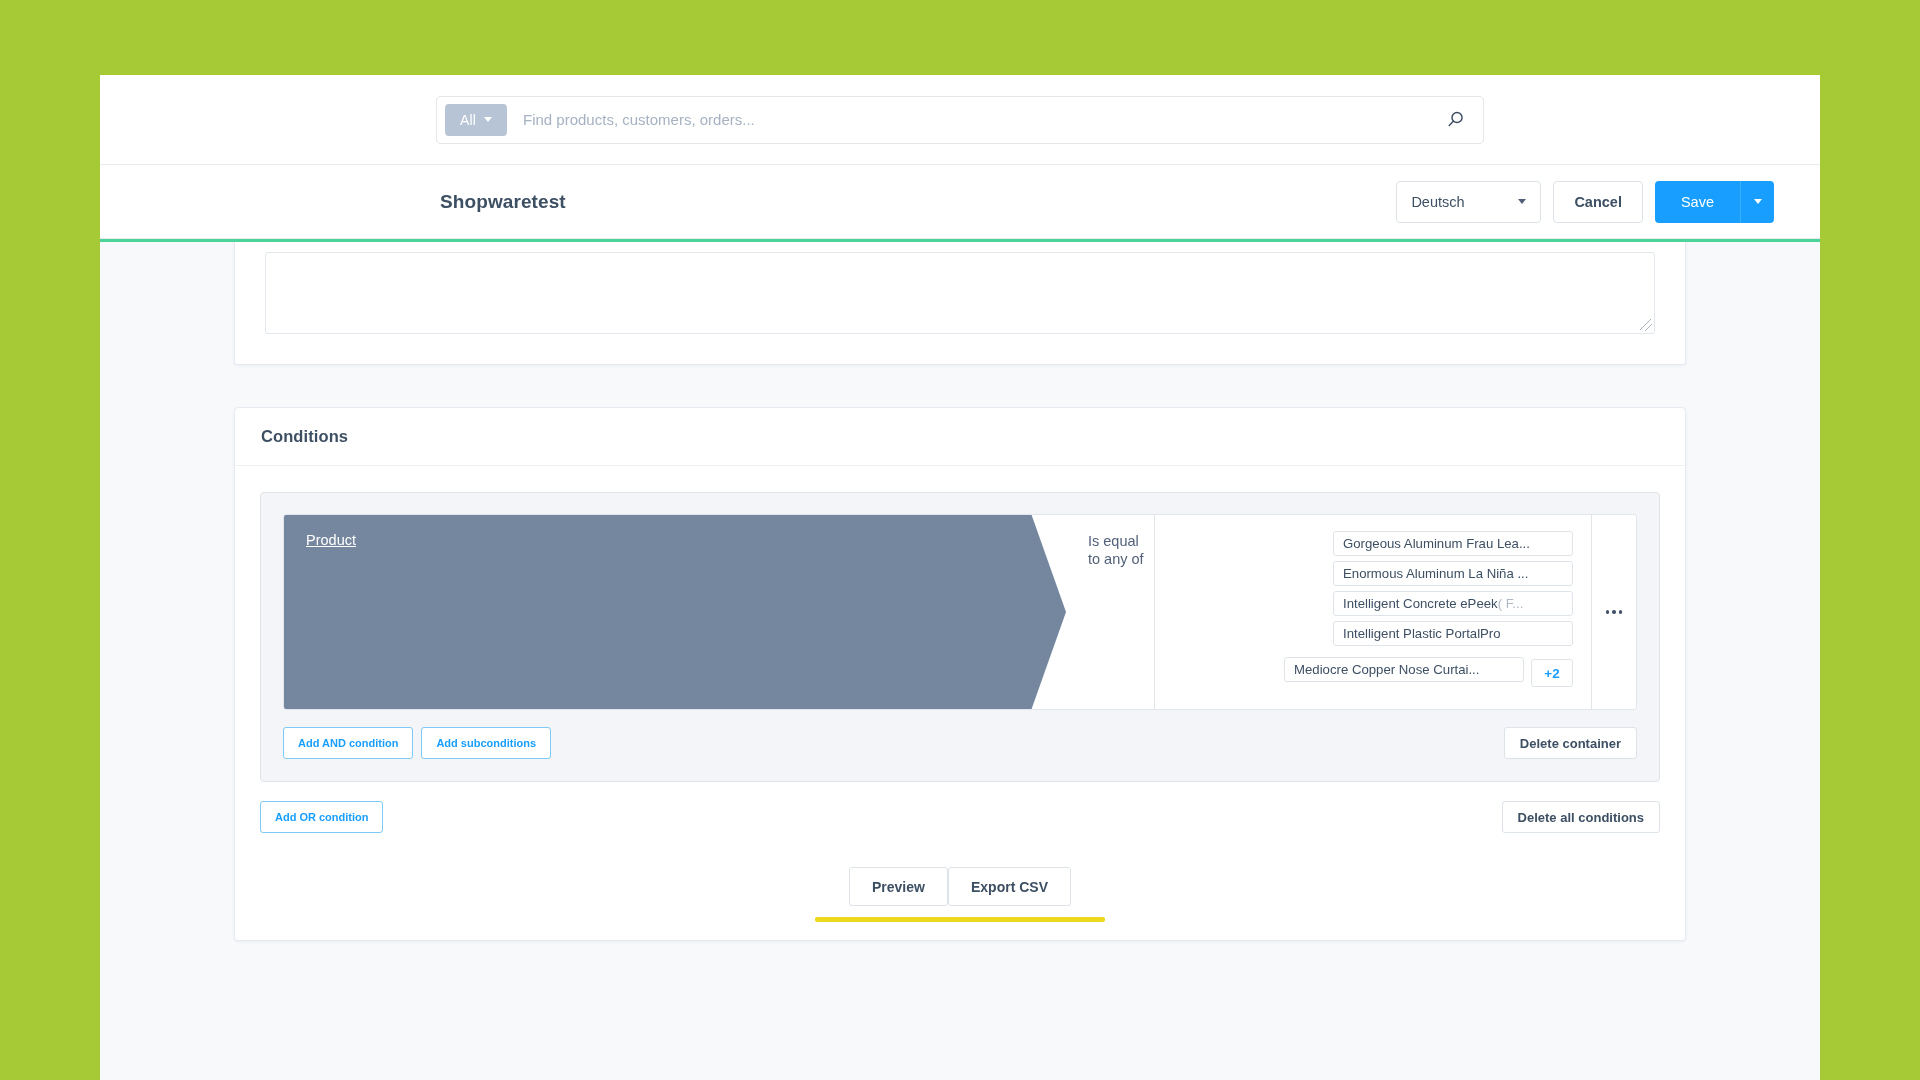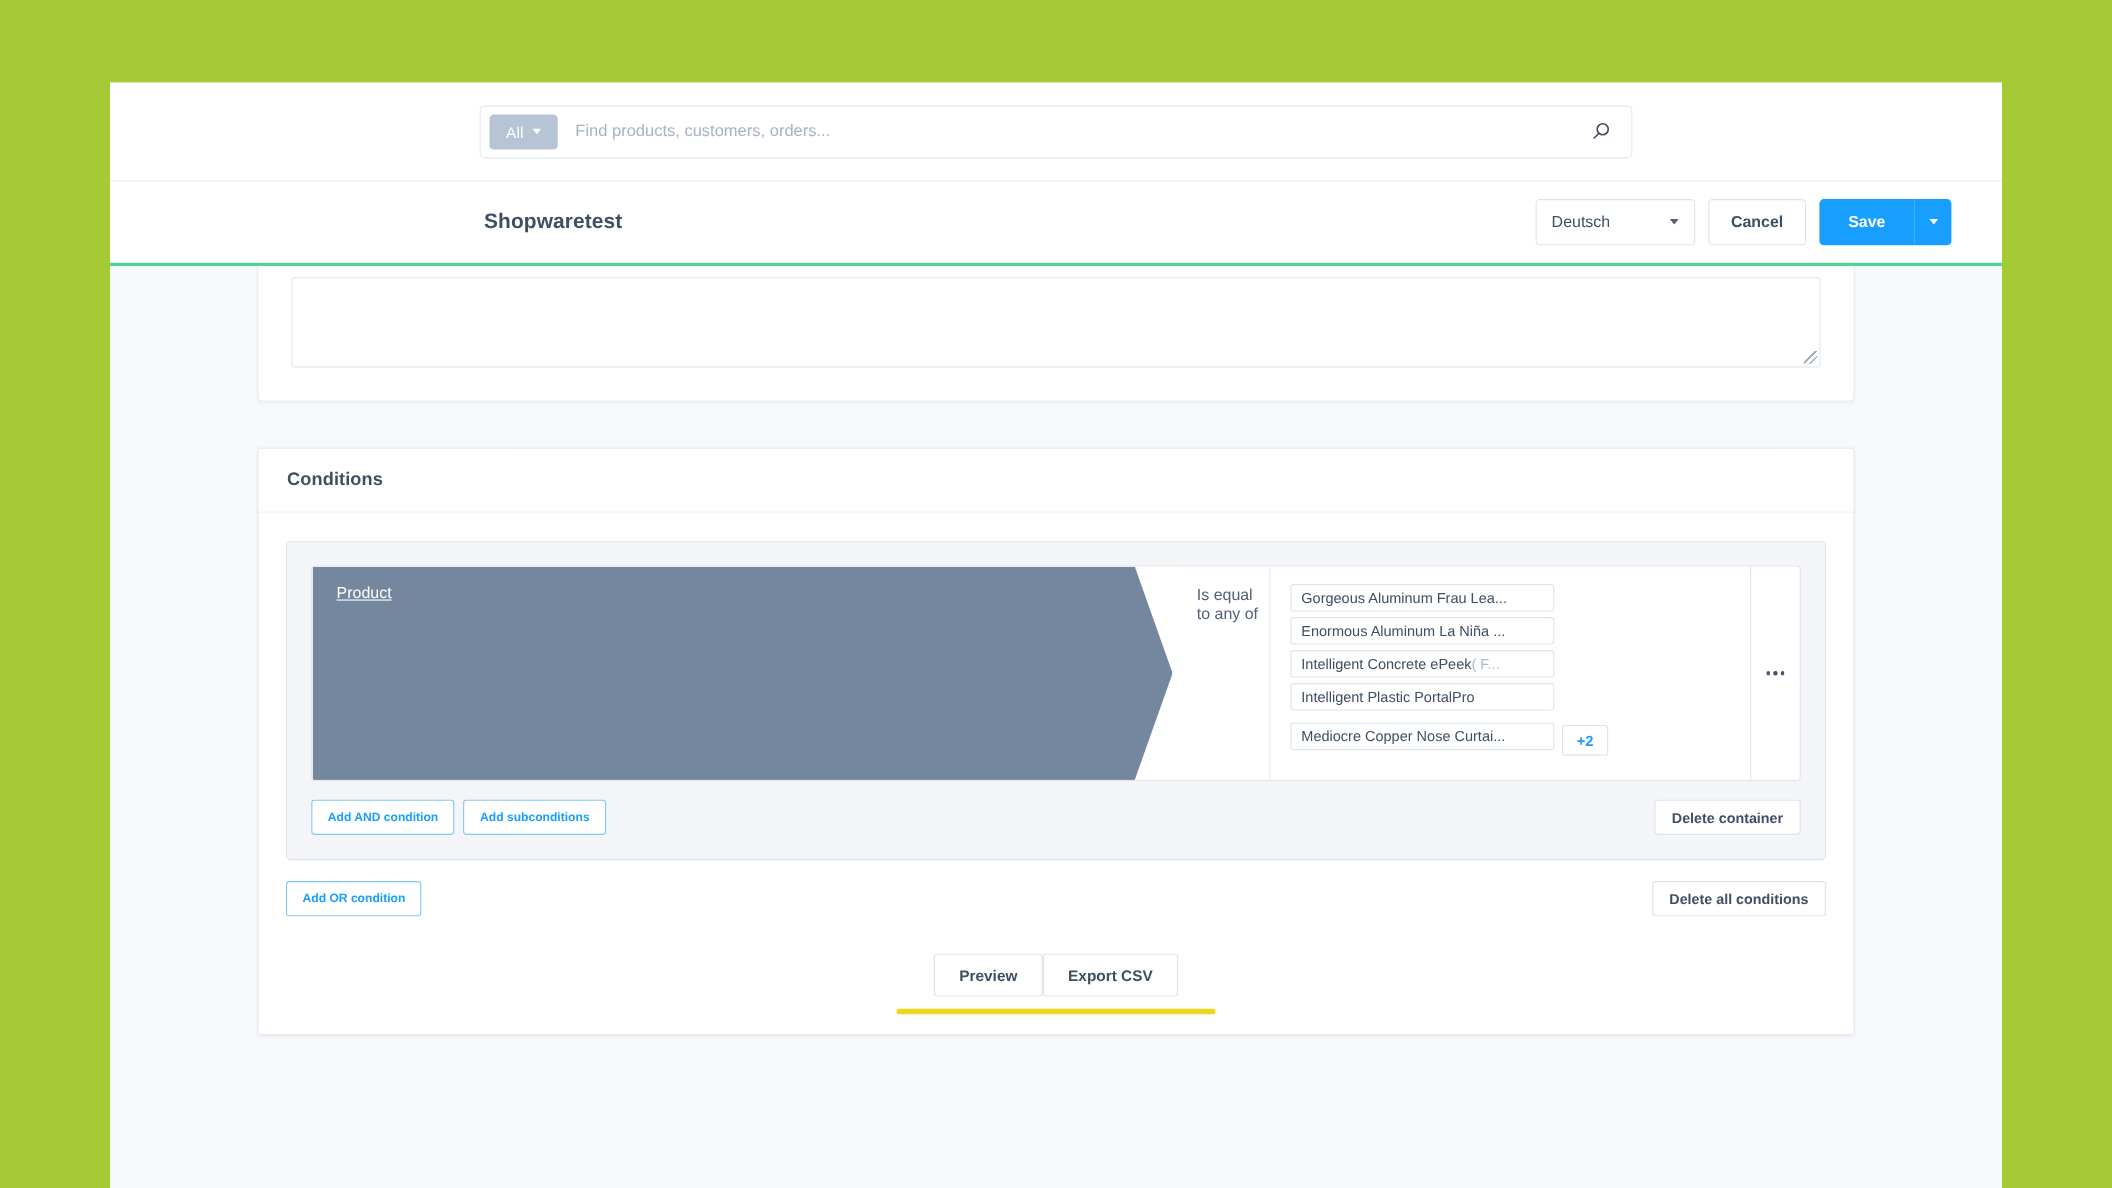--- a/index.html
+++ b/index.html
@@ -157,21 +157,21 @@
 
   .save-group { display: flex; }
   .btn-save {
     height: 42px;
     background: #189eff;
     color: #fff;
     border: none;
     border-radius: 4px 0 0 4px;
     font-family: inherit;
     font-size: 14.5px;
-    font-weight: 700;
+    font-weight: 400;
     padding: 0 26px;
     cursor: pointer;
   }
   .btn-save-caret {
     width: 34px;
     height: 42px;
     background: #189eff;
     border: none;
     border-left: 1px solid #3fafff;
     border-radius: 0 4px 4px 0;
@@ -299,21 +299,21 @@
     color: #52607a;
   }
 
   .cond-values {
     flex: 0 0 437px;
     padding: 16px 18px 12px 18px;
     border-right: 1px solid #e2e6eb;
     display: flex;
     flex-direction: column;
     gap: 5px;
-    align-items: flex-start;
+    align-items: flex-end;
   }
 
   .chip {
     min-width: 240px;
     max-width: 240px;
     height: 25px;
     border: 1px solid #dfe4ea;
     border-radius: 3px;
     background: #fff;
     display: flex;

